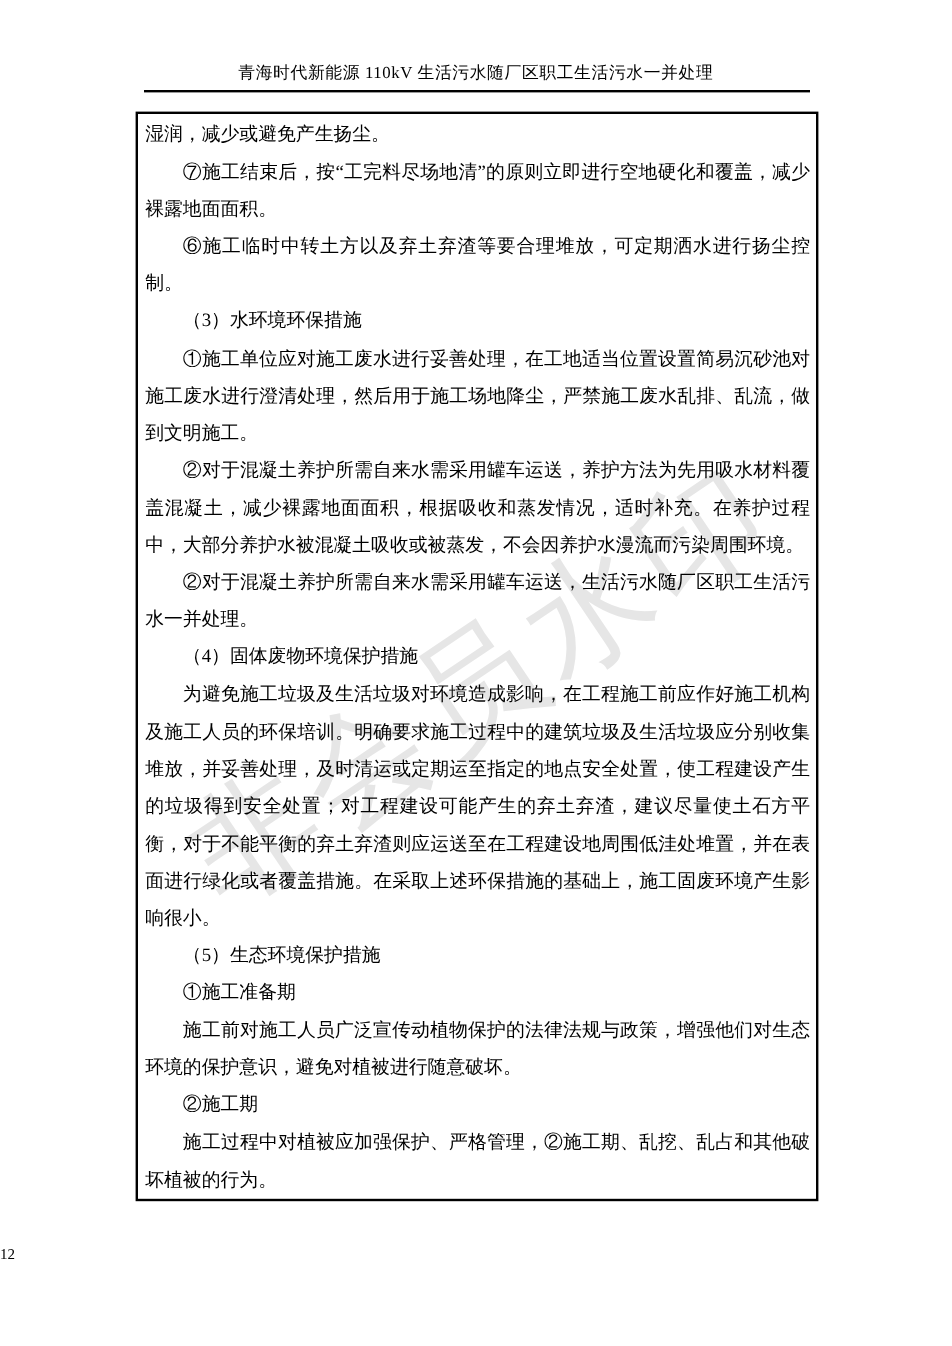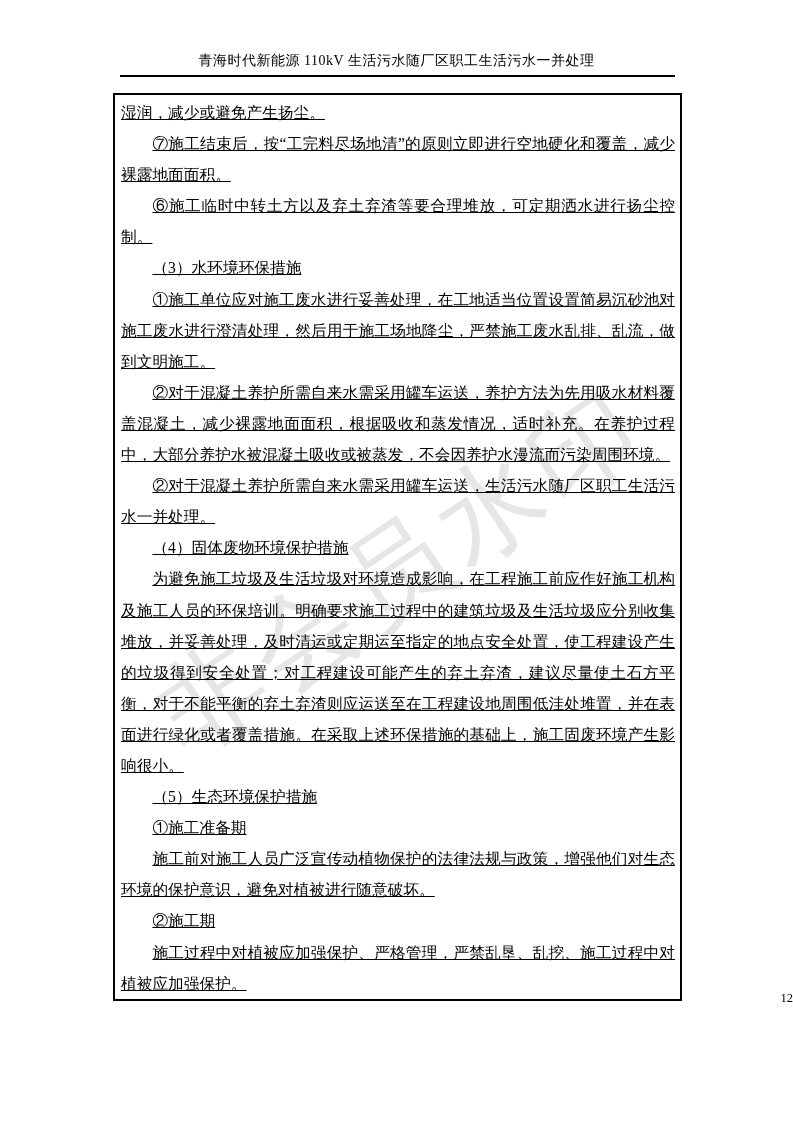--- a/index.html
+++ b/index.html
@@ -54,37 +54,36 @@
   .content-box {
     position: absolute;
     left: 113px;
     top: 93px;
     width: 569px;
     height: 908px;
     border: 2px solid #000;
     padding: 2px 5px 0 6px;
     z-index: 1;
     background: transparent;
-    text-decoration: underline;
   }
   .para {
     font-size: 15.7px;
     line-height: 31.1px;
     text-align: justify;
     text-justify: inter-ideograph;
     text-indent: 2em;
     word-break: break-all;
   }
   .para.no-indent { text-indent: 0; }
   .page-number {
     position: absolute;
     left: 0;
     width: 100%;
-    top: 991px;
-    text-align: right;
+    top: 1038px;
+    text-align: left;
     font-size: 12.5px;
     z-index: 2;
   }
 </style>
 </head>
 <body>
 
 <div class="page">
 
   <div class="watermark" style="color: rgb(230, 230, 230);">非会员水印</div>
@@ -100,18 +99,18 @@
       <p class="para">（3）水环境环保措施</p>
       <p class="para">①施工单位应对施工废水进行妥善处理，在工地适当位置设置简易沉砂池对施工废水进行澄清处理，然后用于施工场地降尘，严禁施工废水乱排、乱流，做到文明施工。</p>
       <p class="para">②对于混凝土养护所需自来水需采用罐车运送，养护方法为先用吸水材料覆盖混凝土，减少裸露地面面积，根据吸收和蒸发情况，适时补充。在养护过程中，大部分养护水被混凝土吸收或被蒸发，不会因养护水漫流而污染周围环境。</p>
       <p class="para">②对于混凝土养护所需自来水需采用罐车运送，生活污水随厂区职工生活污水一并处理。</p>
       <p class="para">（4）固体废物环境保护措施</p>
       <p class="para">为避免施工垃圾及生活垃圾对环境造成影响，在工程施工前应作好施工机构及施工人员的环保培训。明确要求施工过程中的建筑垃圾及生活垃圾应分别收集堆放，并妥善处理，及时清运或定期运至指定的地点安全处置，使工程建设产生的垃圾得到安全处置；对工程建设可能产生的弃土弃渣，建议尽量使土石方平衡，对于不能平衡的弃土弃渣则应运送至在工程建设地周围低洼处堆置，并在表面进行绿化或者覆盖措施。在采取上述环保措施的基础上，施工固废环境产生影响很小。</p>
       <p class="para">（5）生态环境保护措施</p>
       <p class="para">①施工准备期</p>
       <p class="para">施工前对施工人员广泛宣传动植物保护的法律法规与政策，增强他们对生态环境的保护意识，避免对植被进行随意破坏。</p>
       <p class="para">②施工期</p>
-      <p class="para">施工过程中对植被应加强保护、严格管理，严禁乱垦、乱挖、施工过程中对植被应加强保护。</p>
+      <p class="para">施工过程中对植被应加强保护、严格管理，②施工期、乱挖、乱占和其他破坏植被的行为。</p>
     </div>
 
   <div class="page-number">12</div>
 
 </div>
 
 </body></html>

